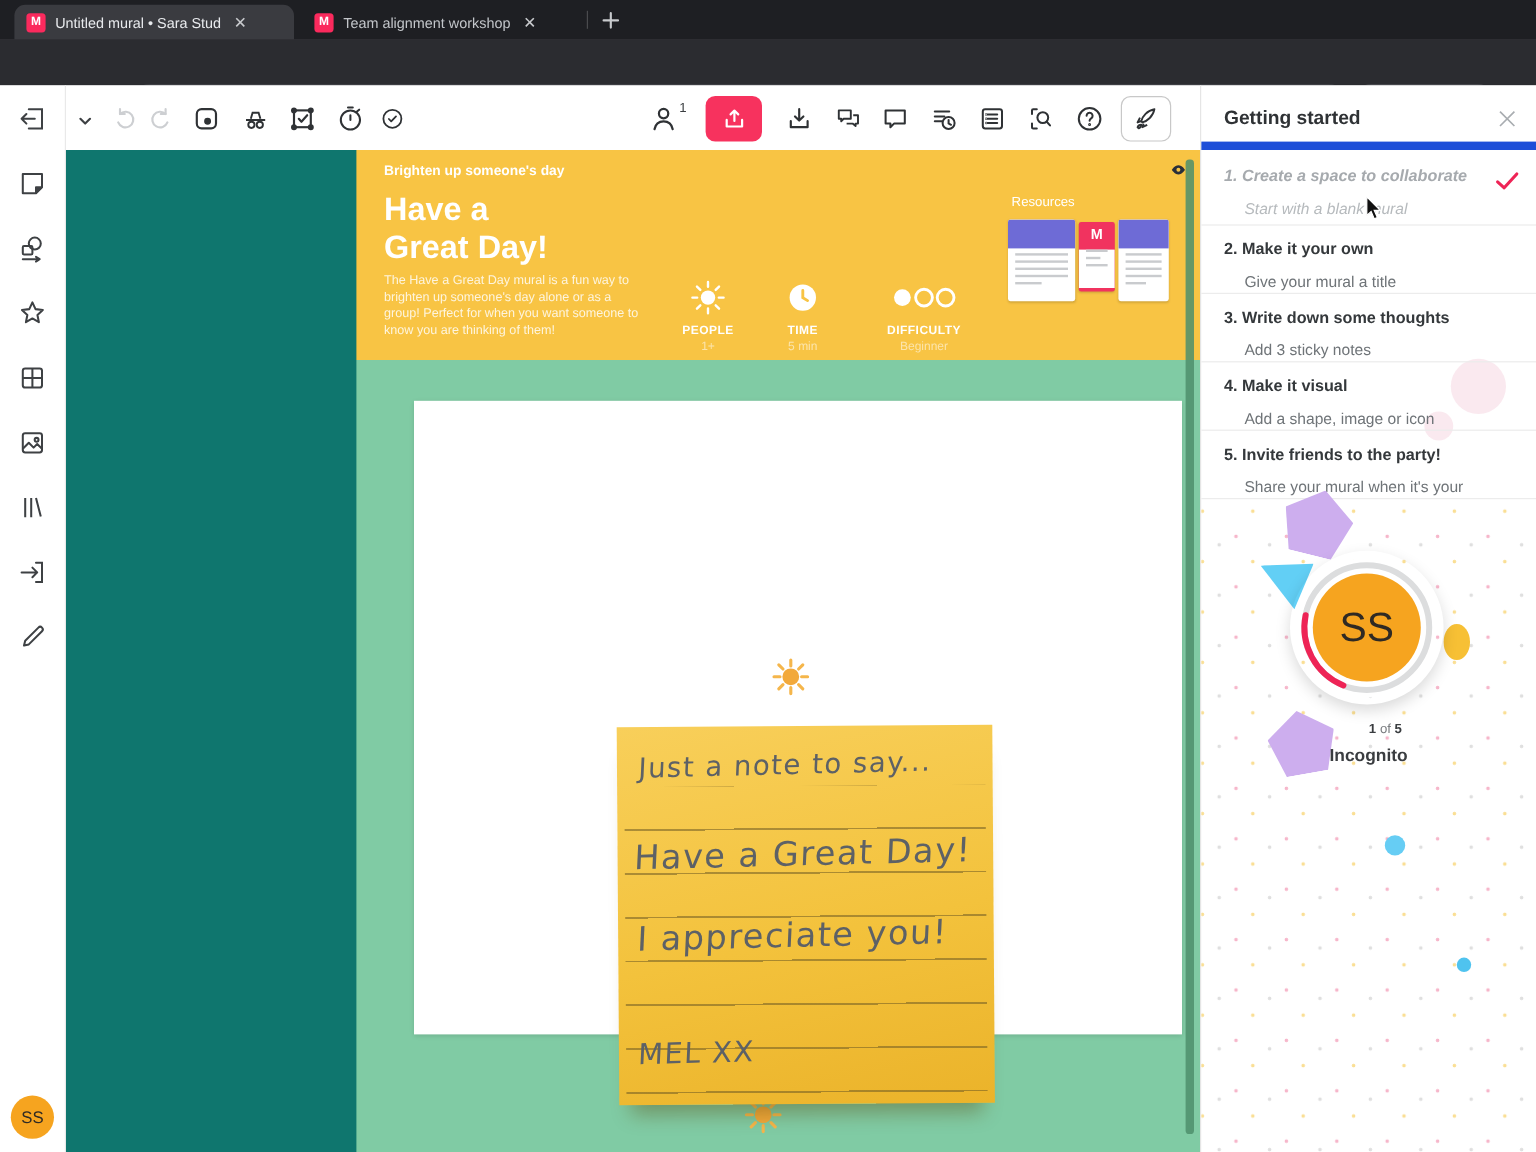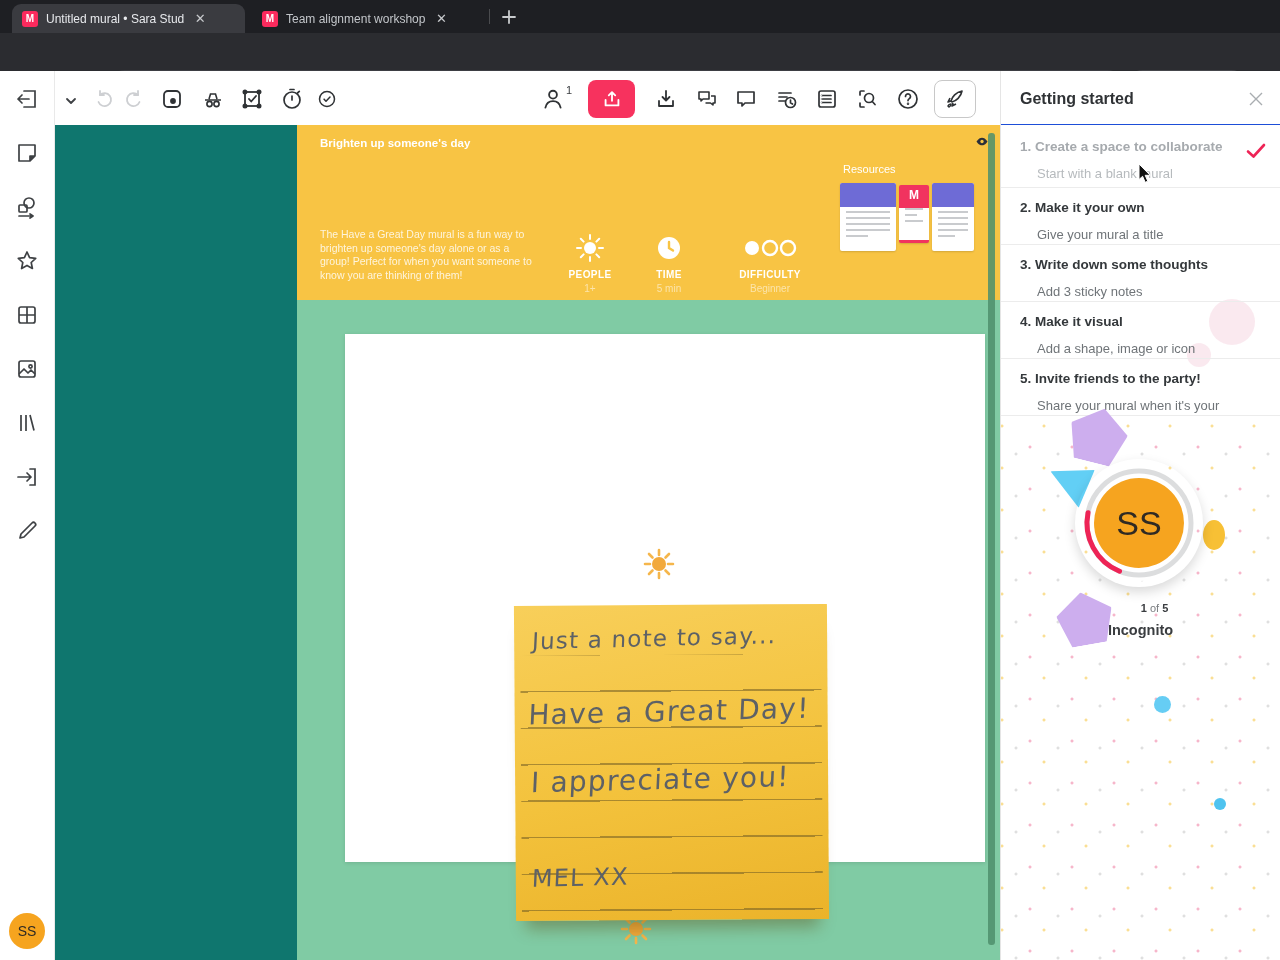--- a/index.html
+++ b/index.html
@@ -69,24 +69,24 @@
   #sticky-lines { position:absolute; left:6px; right:6px; top:50px; bottom:8px;
     background:repeating-linear-gradient(180deg, transparent 0 35px, rgba(110,90,35,.55) 35px 36.5px); }
   .hand { position:absolute; color:#5D6166; font-family:"DejaVu Sans",sans-serif; letter-spacing:1.2px;
     transform:skewX(-4deg) rotate(-1deg); white-space:nowrap; }
 
   .sun { position:absolute; }
 
   #canvas-scrollbar { left:933px; top:8px; width:7px; height:812px; background:#4E8F6C; opacity:.85; border-radius:3px; }
 
   
-  #panel-header { position:relative; height:54px; border-bottom:1px solid #1d4ed8; }
+  #panel-header { position:relative; height:54px; border-bottom:7px solid #1d4ed8; }
   #panel-title { position:absolute; left:19px; top:19px; font-size:16px; font-weight:bold; color:#2F3235; }
   .gs-item { position:relative; border-bottom:1px solid #ECECEC; padding:12px 16px 0 19px; height:57px; }
-  .gs-item.first { height:63px; padding-top:14px; }
+  .gs-item.first { height:63px; padding-top:14px;font-style:italic; }
   .gs-title { font-size:13.5px; font-weight:bold; color:#34383B; }
   .gs-sub { font-size:13px; color:#6F7478; margin-top:12px; padding-left:17px; }
   .gs-item.done .gs-title { color:#A6AAAE; }
   .gs-item.done .gs-sub { color:#B6BABD; }
   #gs-decor { position:relative; height:546px;
     background-image:
       radial-gradient(circle, rgba(236,94,139,.45) 1.2px, transparent 1.8px),
       radial-gradient(circle, rgba(246,196,60,.55) 1.2px, transparent 1.8px),
       radial-gradient(circle, rgba(150,150,150,.3) 1.2px, transparent 1.8px);
     background-size:42px 42px,42px 42px,42px 42px;
@@ -356,20 +356,24 @@
           <path d="M8 14l-3 1 2-4M10 16l-1 3 4-2"></path>
           <path d="M5 19c.5-1.5 1.5-2 3-2-0 1.5-.5 2.5-2 3z"></path>
         </svg>
     </div>
   </div>
 
   <div class="abs" id="canvasbg">
 
     <div class="abs" id="mural-header">
       <div class="abs hdr-eyebrow">Brighten up someone's day</div>
+      <div class="abs hdr-title">
+        <div>Have a</div>
+        <div>Great Day!</div>
+      </div>
       <div class="abs hdr-desc">The Have a Great Day mural is a fun way to brighten up someone's day alone or as a group! Perfect for when you want someone to know you are thinking of them!</div>
 
       <div class="abs meta" style="left:258px; top:108px;">
         <svg width="30" height="30" viewBox="0 0 30 30" style="margin-bottom:2px;">
             <circle cx="15" cy="15" r="6" fill="#fff"></circle>
             <g stroke="#fff" stroke-width="2" stroke-linecap="round">
               <path d="M15 2v4M15 24v4M2 15h4M24 15h4M5.8 5.8l2.8 2.8M21.4 21.4l2.8 2.8M5.8 24.2l2.8-2.8M21.4 8.6l2.8-2.8"></path>
             </g>
           </svg>
         <div class="lab">PEOPLE</div>

